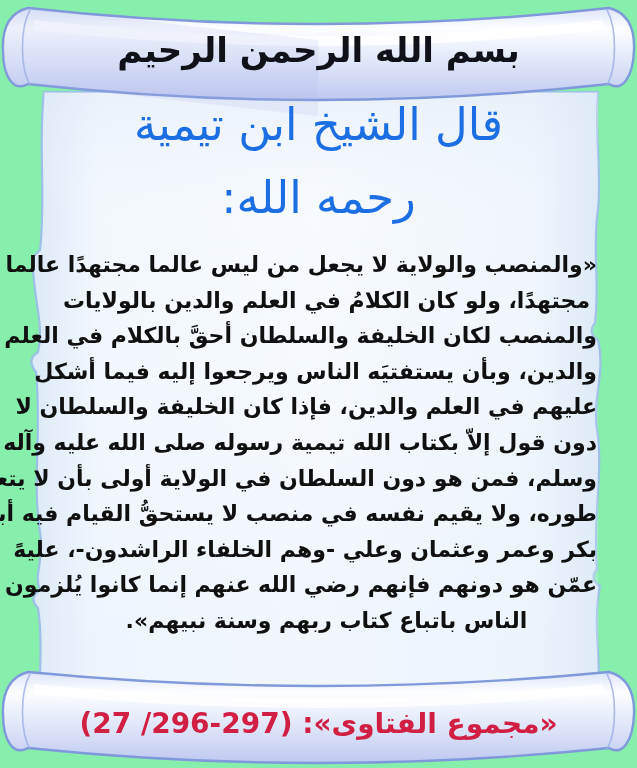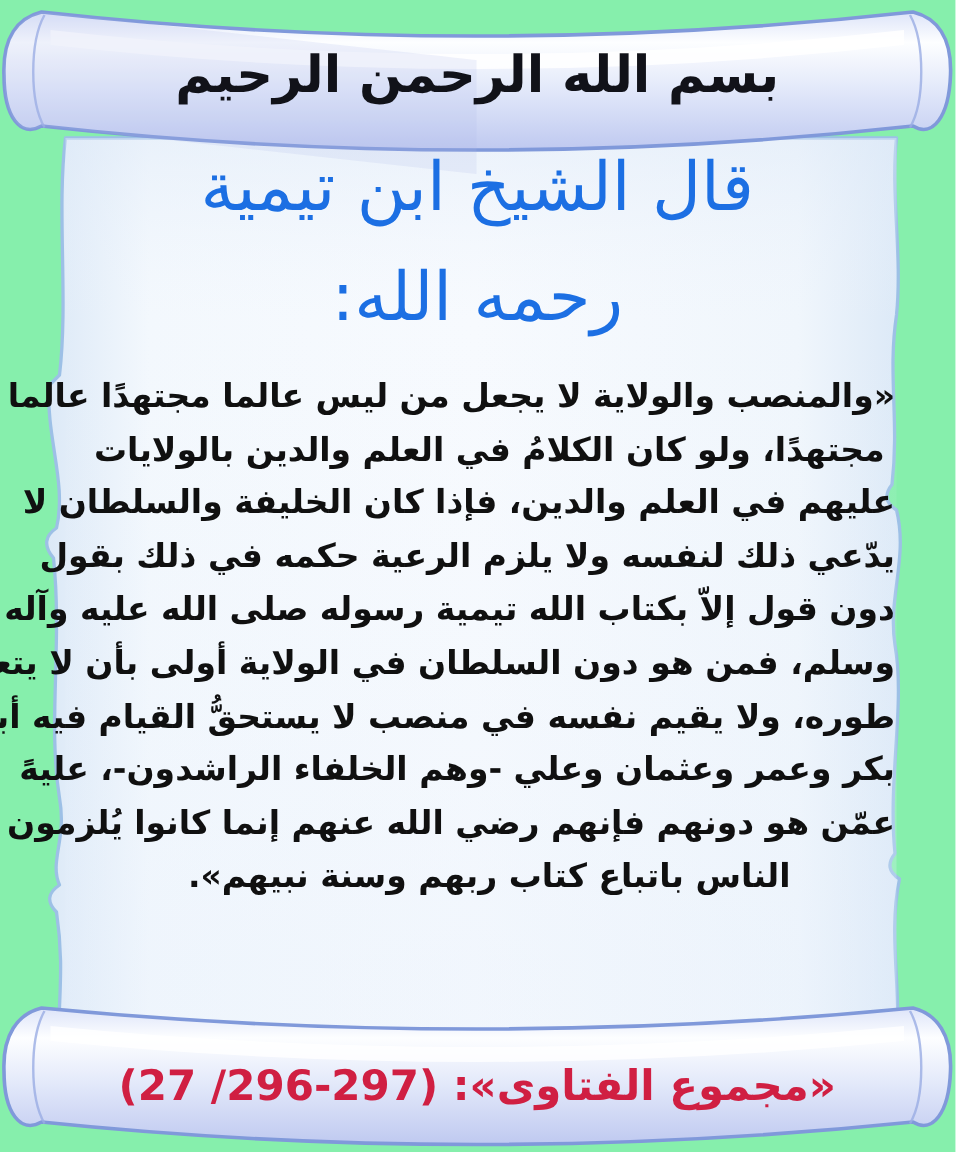--- a/index.html
+++ b/index.html
@@ -115,22 +115,23 @@
   <div class="txt basmala">بسم الله الرحمن الرحيم</div>
 
   <div class="txt title">
     <div>قال الشيخ ابن تيمية</div>
     <div>رحمه الله:</div>
   </div>
 
   <div class="txt body-block">
     <div class="body-line">«والمنصب والولاية لا يجعل من ليس عالما مجتهدًا عالما</div>
     <div class="body-line">مجتهدًا، ولو كان الكلامُ في العلم والدين بالولايات</div>
+    <div class="body-line">والمنصب لكان الخليفة والسلطان أحقَّ بالكلام في العلم</div>
+    <div class="body-line">والدين، وبأن يستفتيَه الناس ويرجعوا إليه فيما أشكل</div>
     <div class="body-line">عليهم في العلم والدين، فإذا كان الخليفة والسلطان لا</div>
-    <div class="body-line">يدّعي ذلك لنفسه ولا يلزم الرعية حكمه في ذلك بقول</div>
     <div class="body-line">دون قول إلاّ بكتاب الله تيمية رسوله صلى الله عليه وآله</div>
     <div class="body-line">وسلم، فمن هو دون السلطان في الولاية أولى بأن لا يتعدى</div>
     <div class="body-line">طوره، ولا يقيم نفسه في منصب لا يستحقُّ القيام فيه أبو</div>
     <div class="body-line">بكر وعمر وعثمان وعلي -وهم الخلفاء الراشدون-، عليهً</div>
     <div class="body-line">عمّن هو دونهم فإنهم رضي الله عنهم إنما كانوا يُلزمون</div>
     <div class="body-line">الناس باتباع كتاب ربهم وسنة نبيهم».</div>
   </div>
 
   <div class="txt citation">
     <span>«مجموع الفتاوى»:</span>

